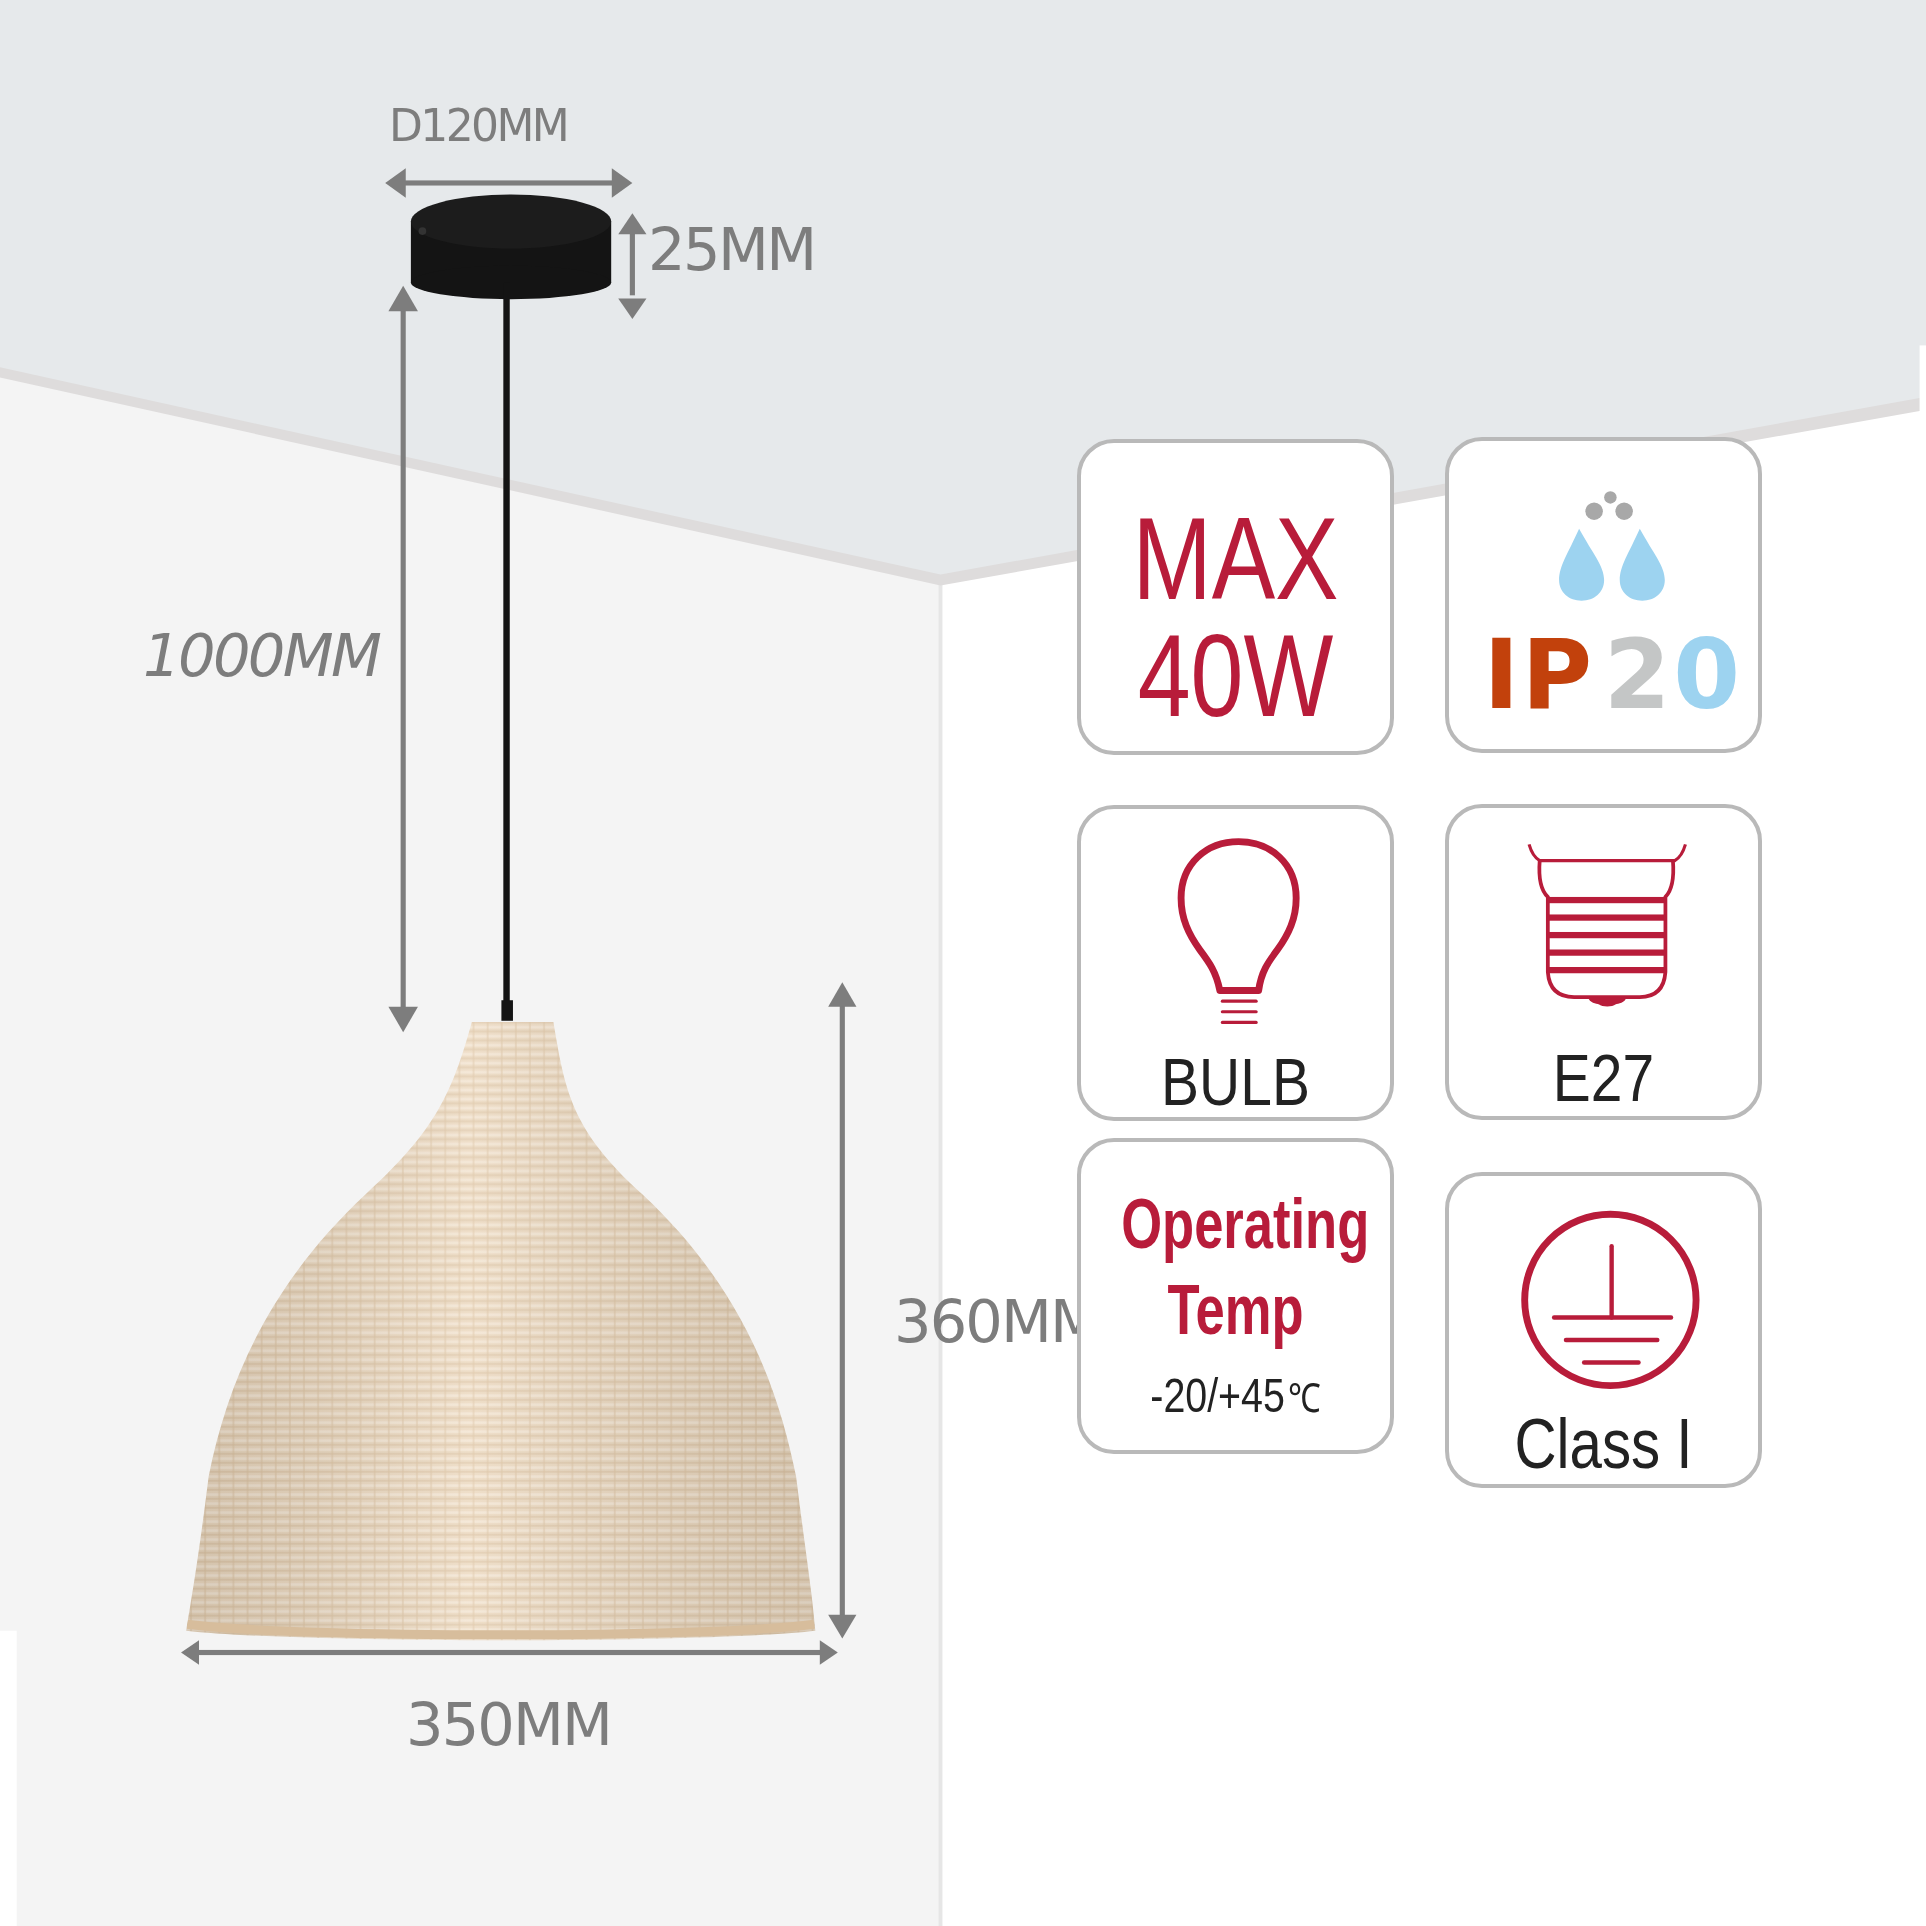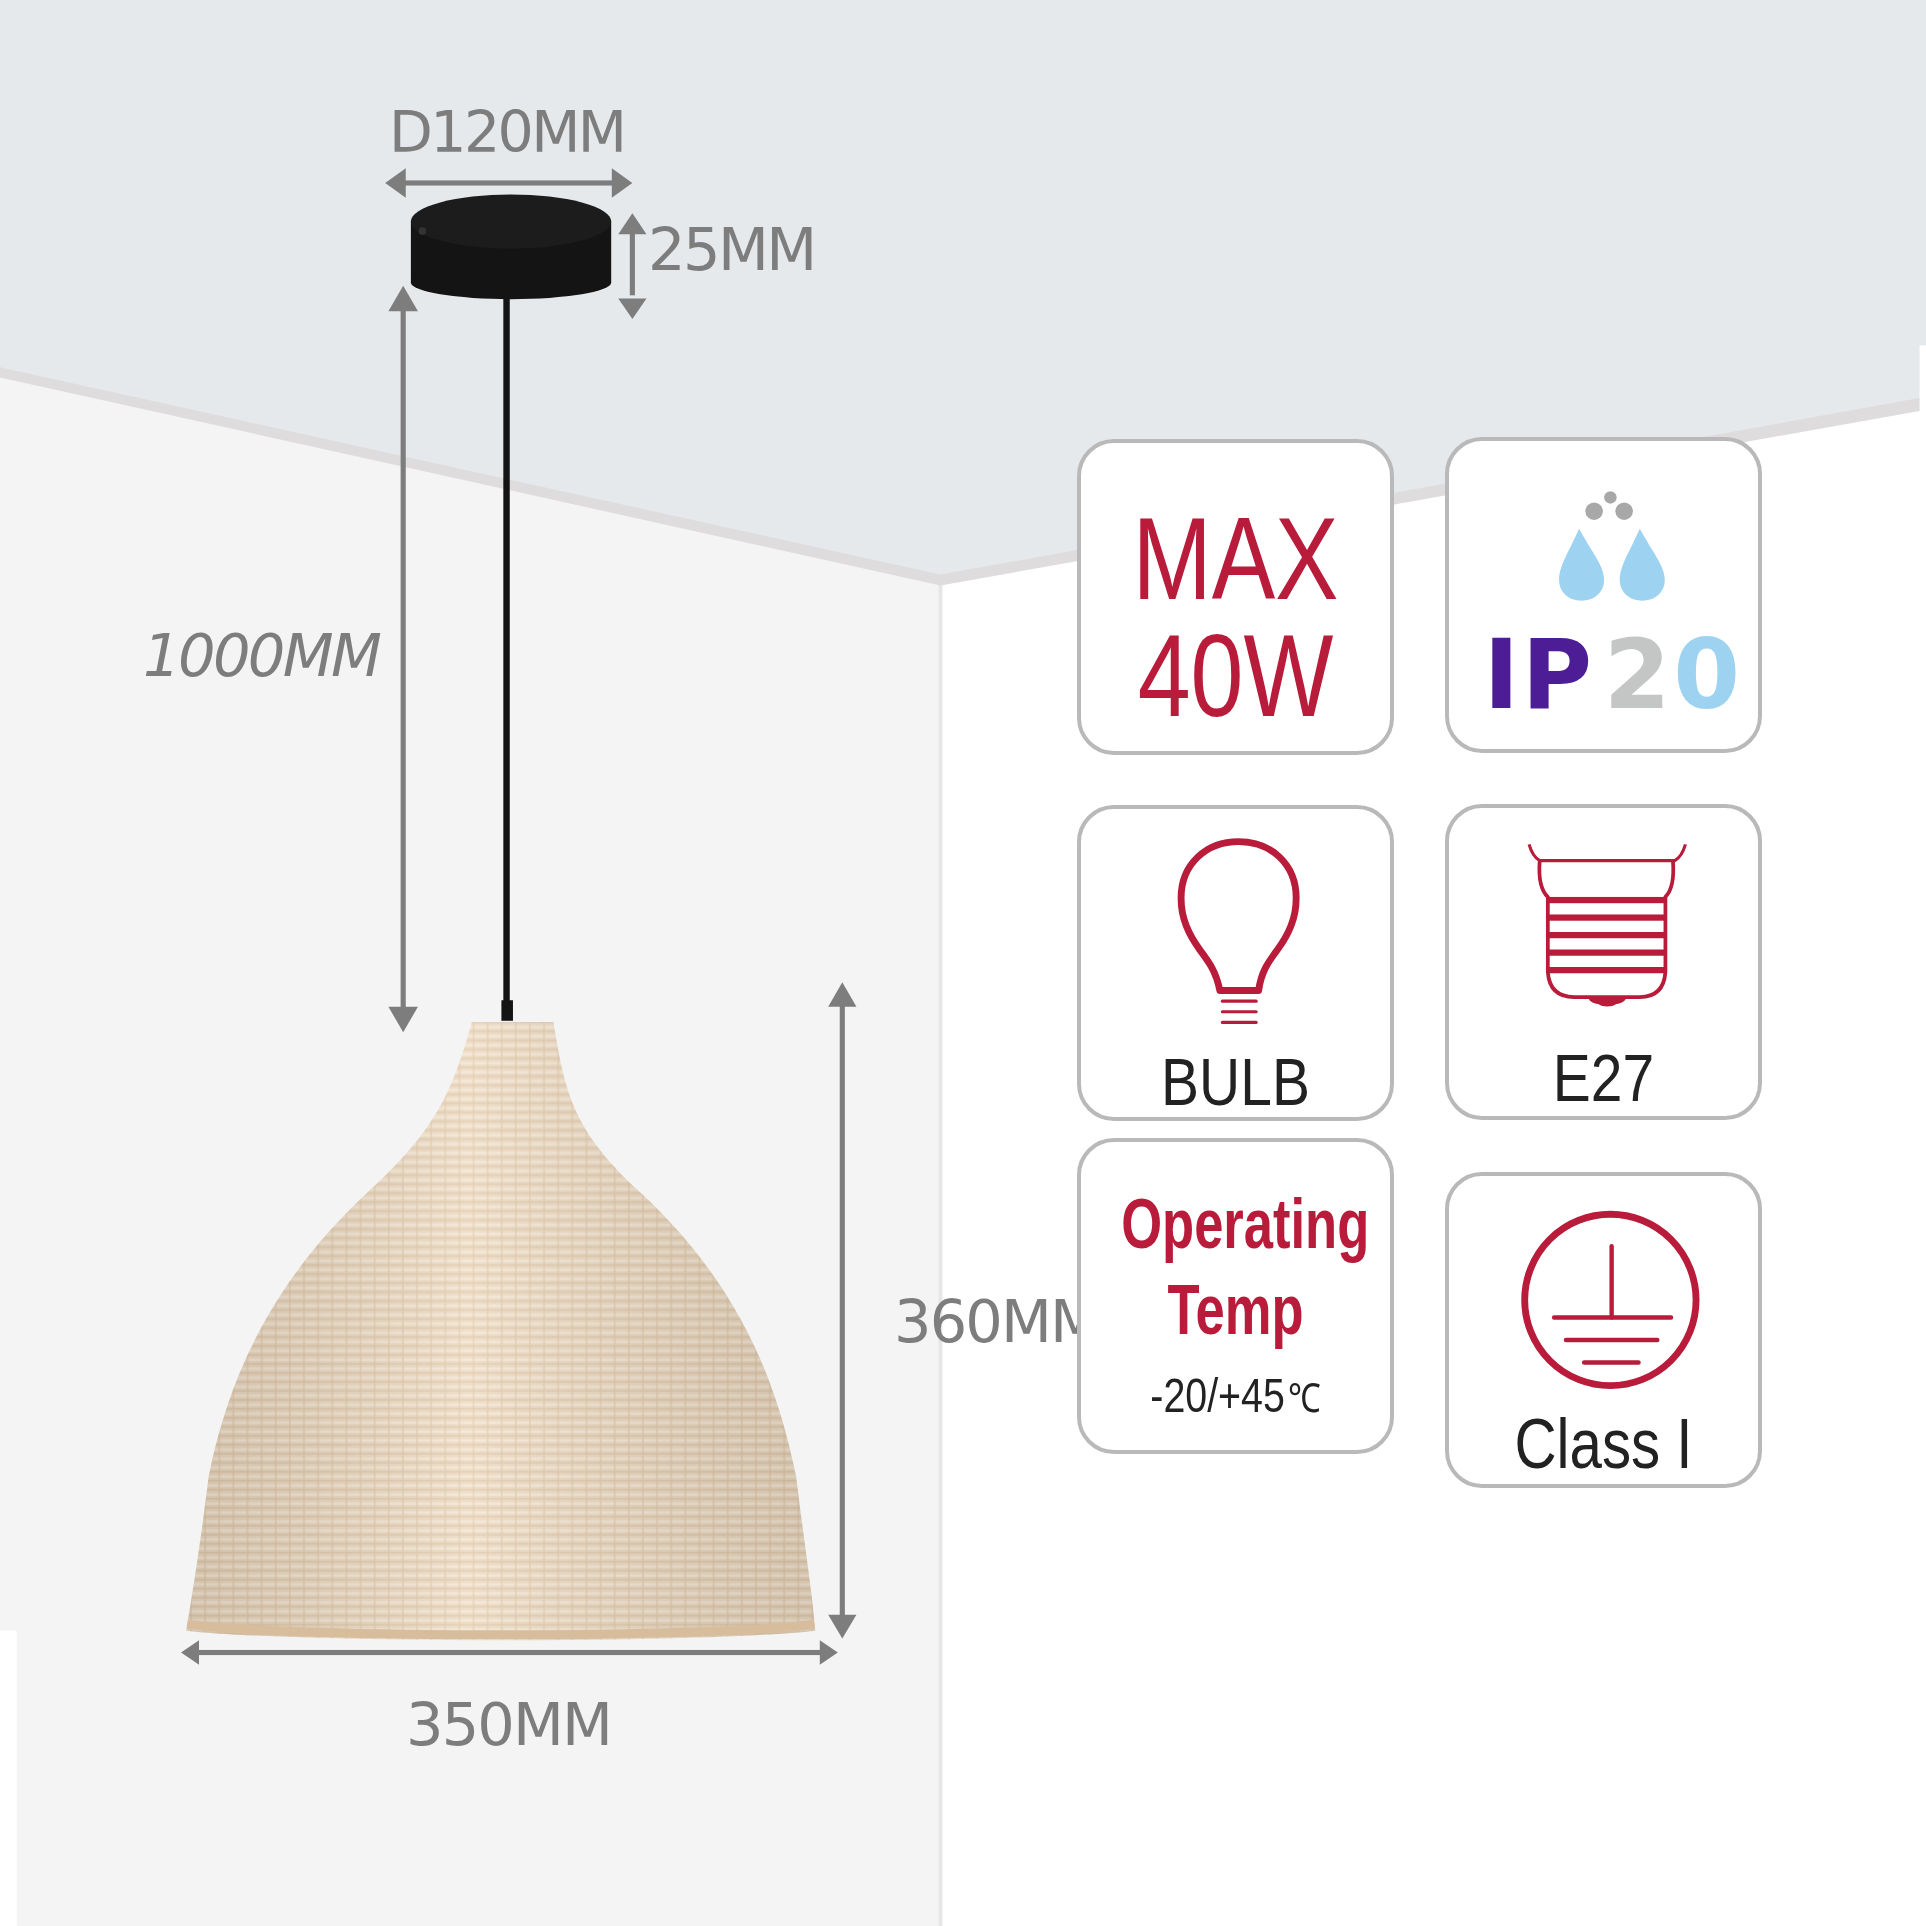--- a/index.html
+++ b/index.html
@@ -85,41 +85,41 @@
   <rect x="784" y="440" width="10" height="1130" fill="#141414"></rect>
   <rect x="781" y="1558" width="18" height="32" fill="#141414"></rect>
 
   <g>
     <path d="M735,1592 L862,1592 C880,1700 890,1760 1000,1860 C1150,2000 1210,2150 1240,2300 C1255,2420 1265,2480 1270,2540 C1100,2560 460,2560 290,2540 C300,2480 310,2420 325,2300 C355,2150 420,2000 570,1860 C680,1760 705,1700 735,1592 Z" fill="url(#weave)"></path>
     <path d="M735,1592 L862,1592 C880,1700 890,1760 1000,1860 C1150,2000 1210,2150 1240,2300 C1255,2420 1265,2480 1270,2540 C1100,2560 460,2560 290,2540 C300,2480 310,2420 325,2300 C355,2150 420,2000 570,1860 C680,1760 705,1700 735,1592 Z" fill="url(#shadeShade)"></path>
     <path d="M292,2530 C460,2552 1100,2552 1268,2530" stroke="#d7bd9c" stroke-width="14" fill="none"></path>
   </g>
 </svg>
 
-<div class="dim-label" style="left:389px; top:104px; font-size:57px; letter-spacing:-2.6px;">D120MM</div>
+<div class="dim-label" style="left:389px; top:104px; font-size:44px; letter-spacing:-2.6px;">D120MM</div>
 <div class="dim-label" style="left:648px; top:220px; font-size:59px; letter-spacing:-2.6px;">25MM</div>
 <div class="dim-label" style="left:143px; top:626px; font-size:59px; letter-spacing:-2.6px;font-style:italic;">1000MM</div>
 <div class="dim-label" style="left:854px; top:1292px; font-size:59px; letter-spacing:-1.9px;margin-left:40px;">360MM</div>
 <div class="dim-label" style="left:406px; top:1695px; font-size:59px; letter-spacing:-1.9px;">350MM</div>
 
 <div class="spec-box" style="left:1077px; top:439px;">
   <div class="spec-text red" style="top:58px; font-size:116px; transform:scaleX(0.82);">MAX</div>
   <div class="spec-text red" style="top:175px; font-size:116px; transform:scaleX(0.82);">40W</div>
 </div>
 
 <div class="spec-box" style="left:1445px; top:437px;">
   <svg class="inner" viewBox="0 0 494 492">
     <circle cx="258" cy="90" r="10" fill="#a8a8a8"></circle>
     <circle cx="232" cy="112" r="14" fill="#a8a8a8"></circle>
     <circle cx="280" cy="112" r="14" fill="#a8a8a8"></circle>
     <path d="M208,140 C230,180 248,200 248,222 C248,242 232,255 212,255 C192,255 176,242 176,222 C176,200 190,180 208,140 Z" fill="#9dd3f0"></path>
     <path d="M305,140 C327,180 345,200 345,222 C345,242 329,255 309,255 C289,255 273,242 273,222 C273,200 287,180 305,140 Z" fill="#9dd3f0"></path>
   </svg>
   <div class="spec-text" style="top:186px; font-size:96px; font-weight:bold; letter-spacing:2.6px; font-family:'DejaVu Sans', sans-serif;">
-    <span style="color:#4c1d95;margin-left:19px;">IP</span><span style="color:#c4c6c6; margin-left:9px;">2</span><span style="color:#9dd3f0;">0</span>
+    <span style="color:#c2410c;margin-left:19px;">IP</span><span style="color:#c4c6c6; margin-left:9px;">2</span><span style="color:#9dd3f0;">0</span>
   </div>
 </div>
 
 <div class="spec-box" style="left:1077px; top:805px;padding-left:24px;">
   <svg class="inner" viewBox="0 0 494 492">
     <path d="M222,290 C216,260 205,245 190,225 C172,200 160,175 160,142 C160,88 200,52 252,52 C304,52 344,88 344,142 C344,175 332,200 314,225 C299,245 288,260 284,290 Z" fill="none" stroke="#b81c3a" stroke-width="11" stroke-linejoin="round"></path>
     <line x1="226" y1="307" x2="280" y2="307" stroke="#b81c3a" stroke-width="5" stroke-linecap="round"></line>
     <line x1="226" y1="324" x2="280" y2="324" stroke="#b81c3a" stroke-width="5" stroke-linecap="round"></line>
     <line x1="226" y1="341" x2="280" y2="341" stroke="#b81c3a" stroke-width="5" stroke-linecap="round"></line>
   </svg>

